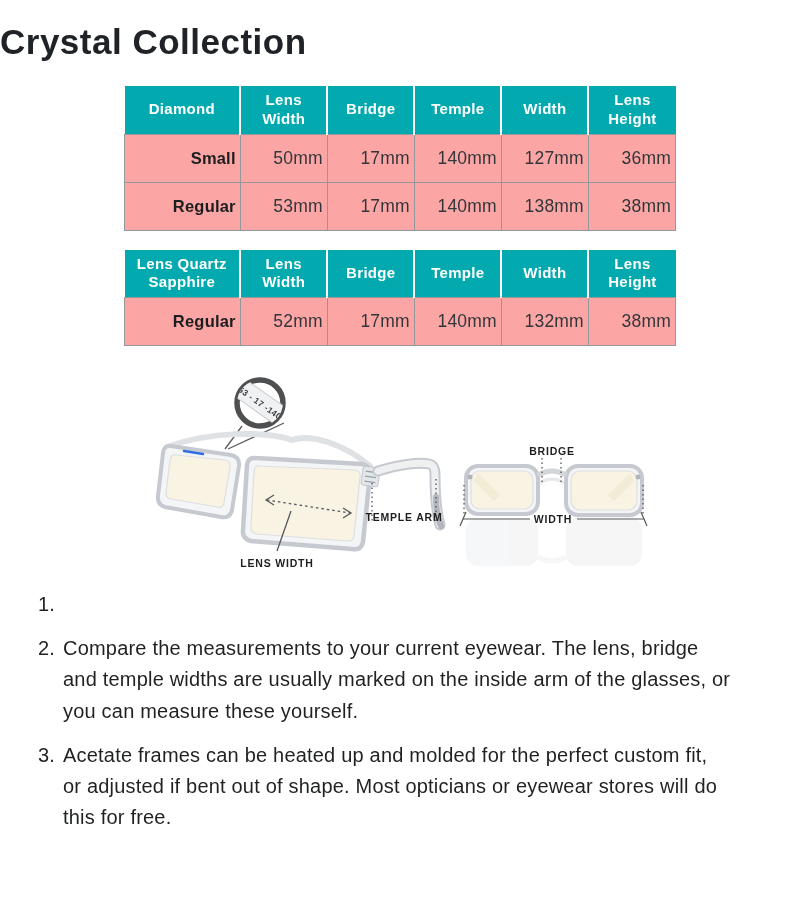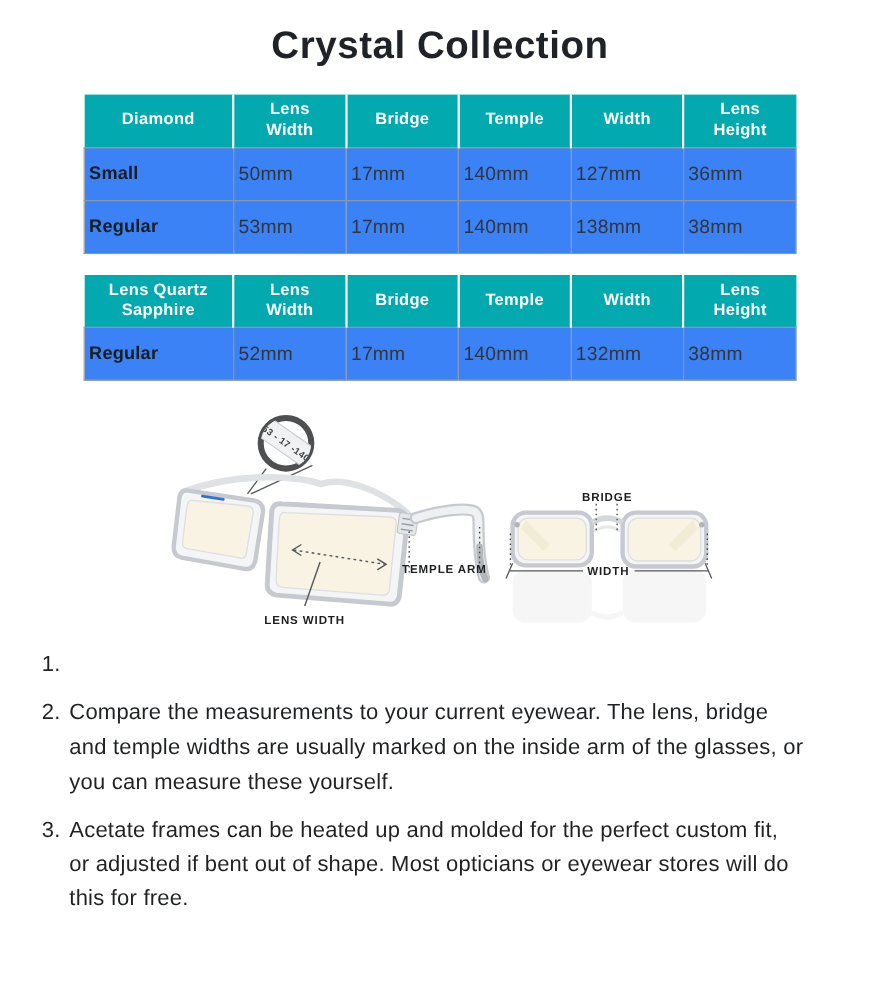--- a/index.html
+++ b/index.html
@@ -7,30 +7,29 @@
   body {
     width: 800px;
     font-family: "Liberation Sans", sans-serif;
     color: #222;
   }
   .page { width: 800px; padding-top: 22px; }
 
   
   .page-title {
     margin: 0 0 24px 0;
-    text-align: center;
     font-size: 35px;
     font-weight: 800;
     letter-spacing: 0.5px;
     color: #1f2327;
   }
 
   
   table.size-table {
-    width: 648px;
+    width: 552px;
     margin: 18px auto 19px auto;
     border-collapse: collapse;
     table-layout: fixed;
   }
   table.size-table th {
     background: #02aab0;
     color: #ffffff;
     font-size: 15px;
     font-weight: bold;
     height: 48px;
@@ -39,27 +38,27 @@
     line-height: 1.25;
     letter-spacing: 0.3px;
     white-space: pre-line;
     padding: 0 4px;
     border: none;
   }
   table.size-table th + th { border-left: 2px solid #ffffff; }
   table.size-table td {
     border: 1px solid #95989a;
     height: 48px;
-    text-align: left;
+    text-align: right;
     vertical-align: middle;
     font-size: 17.5px;
     color: #333639;
     letter-spacing: 0.2px;
     padding: 0 4px;
-    background: #3b82f6;
+    background: #fca5a5;
   }
   table.size-table td.size-name {
     font-weight: bold;
     font-size: 16.5px;
     color: #1b1d1f;
   }
 
   
   .diagram { width: 800px; margin-top: 6px; }
   .diagram svg { display: block; }

